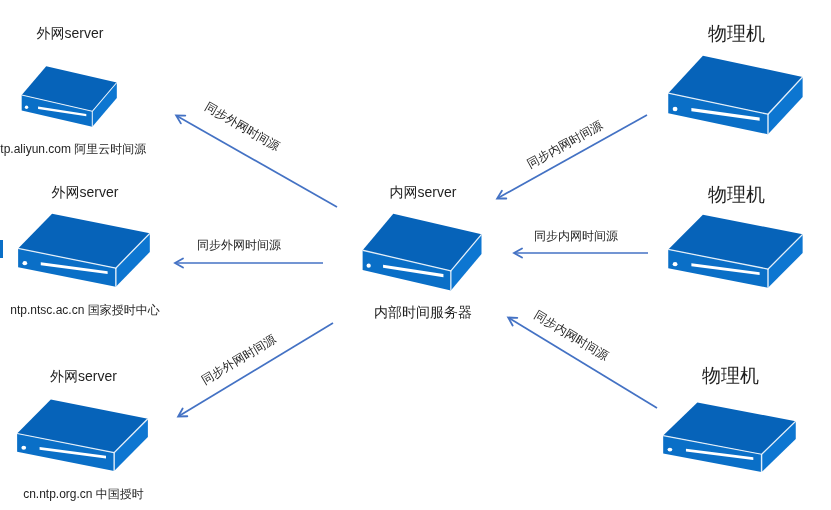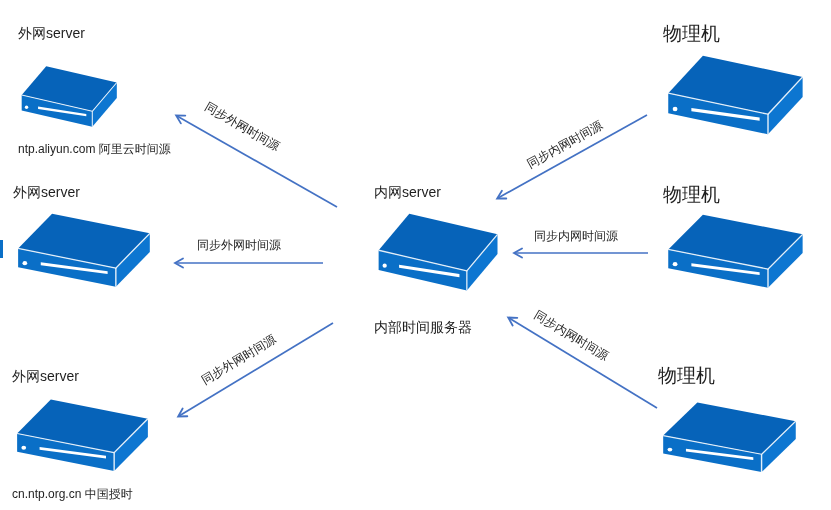--- a/index.html
+++ b/index.html
@@ -1,24 +1,24 @@
 <!DOCTYPE html>
 <html style="--arrow-blue: #4472C4; --server-top: #0663B9; --server-front: #0A6FC7; --server-side: #0D76D1; --text-color: #1f1f1f;"><head>
 <meta charset="utf-8">
 <style>
   html,body{margin:0;padding:0;background:#ffffff;}
   .canvas{
     position:relative;width:831px;height:510px;background:#fff;overflow:hidden;
     font-family:"Liberation Sans","DejaVu Sans",sans-serif;color:var(--text-color,#1f1f1f);
   }
-  .node{position:absolute;display:flex;flex-direction:column;}
+  .node{position:absolute;display:flex;flex-direction:column;align-items:center;}
   .node-title{font-size:14px;line-height:18px;color:var(--text-color,#1f1f1f);}
   .pm .node-title{font-size:19px;line-height:19px;}
   .node-label{font-size:12px;line-height:14px;white-space:nowrap;margin-top:10px;}
-  .int .node-label{font-size:14px;margin-top:23px;}
+  .int .node-label{font-size:14px;margin-top:8px;}
   .server-svg{display:block;}
   .face-top{fill:var(--server-top,#0663B9);}
   .face-front{fill:var(--server-front,#0A6FC7);}
   .face-side{fill:var(--server-side,#0D76D1);}
   .edge{stroke:rgba(255,255,255,.85);stroke-width:1.4;fill:none;stroke-linejoin:round;}
   .led,.slot{fill:#ffffff;}
   .overlay{position:absolute;left:0;top:0;width:831px;height:510px;pointer-events:none;}
   line.arrow{stroke:var(--arrow-blue,#4472C4);stroke-width:1.7;}
   .ahp{fill:none;stroke:var(--arrow-blue,#4472C4);stroke-width:1.8;stroke-linecap:round;}
   .arrow-label{
@@ -71,31 +71,32 @@
         <use href="#server3d" xlink:href="#server3d"></use>
       </svg>
     <div class="node-label">ntp.aliyun.com 阿里云时间源</div>
   </div>
 
   <div class="node ext" style="left:13px;top:183px;width:144px;">
     <div class="node-title">外网server</div>
     <svg class="server-svg" style="margin-top:10px;" width="144" height="82" viewBox="0 0 140 92" preserveAspectRatio="none">
         <use href="#server3d" xlink:href="#server3d"></use>
       </svg>
+    <div class="node-label">ntp.ntsc.ac.cn 国家授时中心</div>
   </div>
 
   <div class="node ext" style="left:12px;top:367px;width:143px;">
     <div class="node-title">外网server</div>
     <svg class="server-svg" style="margin-top:12px;" width="143" height="80" viewBox="0 0 140 92" preserveAspectRatio="none">
         <use href="#server3d" xlink:href="#server3d"></use>
       </svg>
     <div class="node-label">cn.ntp.org.cn 中国授时</div>
   </div>
 
-  <div class="node int" style="left:374px;top:183px;width:130px;">
+  <div class="node int" style="left:358px;top:183px;width:130px;">
     <div class="node-title">内网server</div>
     <svg class="server-svg" style="margin-top:10px;" width="130" height="86" viewBox="0 0 140 92" preserveAspectRatio="none">
         <use href="#server3d" xlink:href="#server3d"></use>
       </svg>
     <div class="node-label">内部时间服务器</div>
   </div>
 
   <div class="node pm" style="left:663px;top:24px;width:147px;">
     <div class="node-title">物理机</div>
     <svg class="server-svg" style="margin-top:10px;" width="147" height="88" viewBox="0 0 140 92" preserveAspectRatio="none">

